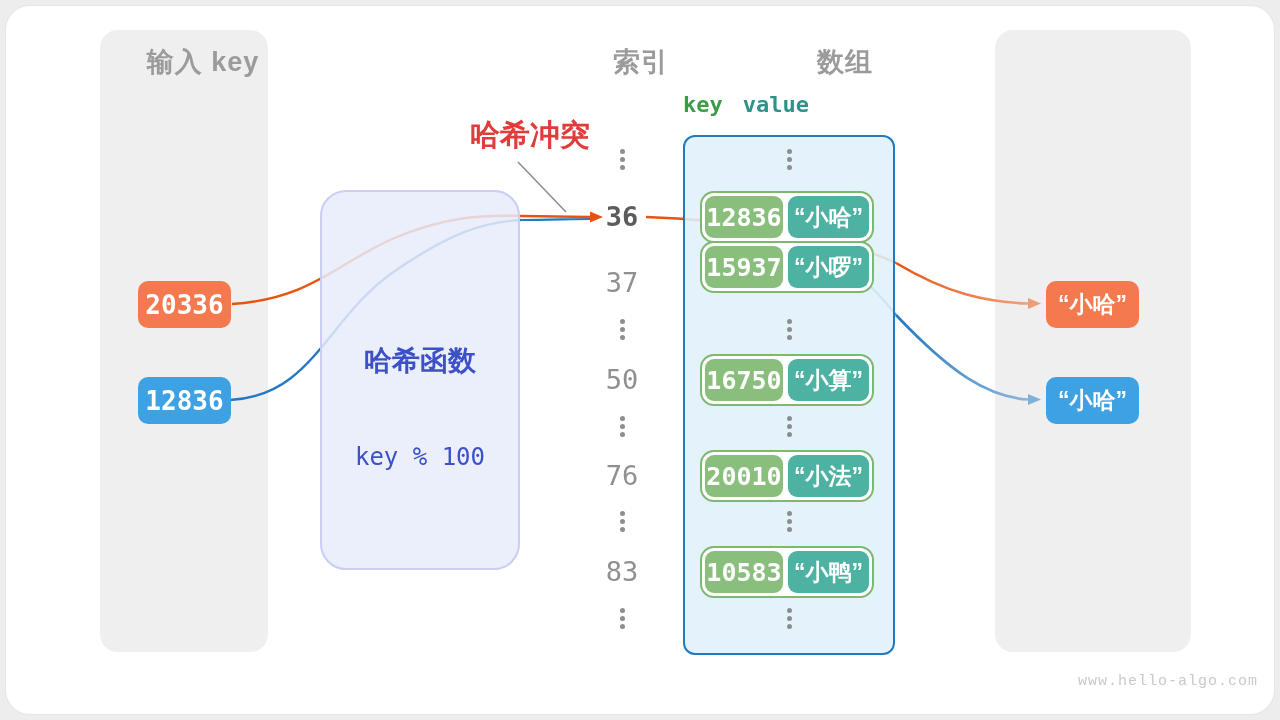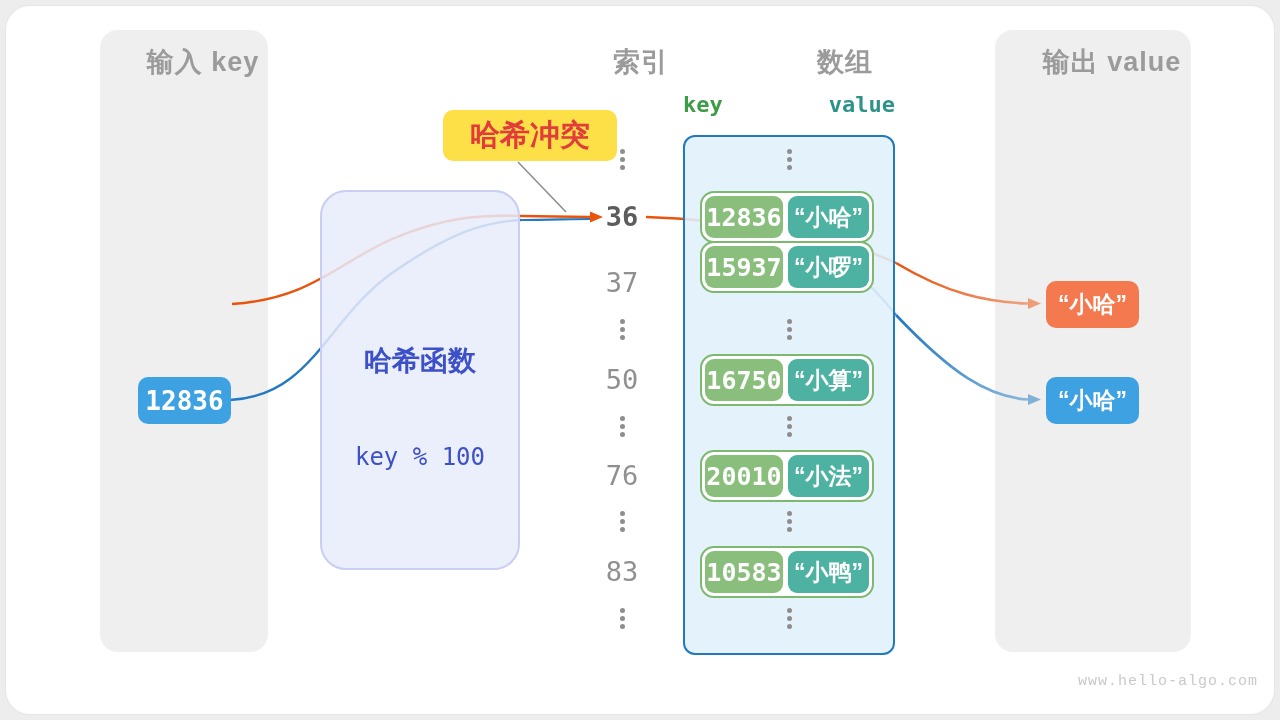--- a/index.html
+++ b/index.html
@@ -18,35 +18,35 @@
   svg.over  { z-index:4; }
 
   .hdr { position:absolute; top:44px; font-size:27px; font-weight:bold; color:#9b9b9b;
          text-align:center; letter-spacing:1px; z-index:3;margin-left:19px; }
   .hdr-input  { left:100px; width:168px; }
   .hdr-index  { left:570px; width:104px; }
   .hdr-array  { left:720px; width:212px; }
   .hdr-output { left:995px; width:196px; }
 
   .kv-header { position:absolute; left:683px; top:92px; width:212px; display:flex;
-               justify-content:space-between; z-index:3;
+               justify-content:flex-start; gap:20px; z-index:3;
                font-family:"DejaVu Sans Mono","Liberation Mono",monospace; font-size:22px; font-weight:bold; }
   .kv-header .k { color:#3e9b47; }
   .kv-header .v { color:#2d938a; }
 
   .hashbox { position:absolute; left:320px; top:190px; width:200px; height:380px;
              background:rgba(232,235,250,0.85); border:2px solid #c9cef2; border-radius:26px;
              z-index:3; display:flex; flex-direction:column; align-items:center;
              justify-content:flex-start; padding-top:150px; gap:24px; }
   .hashbox .name { font-size:28px; font-weight:600; color:#3c50c8; }
   .hashbox .formula { font-family:"DejaVu Sans Mono","Liberation Mono",monospace;
                       font-size:24px; color:#3c50c8;margin-top:39px; }
 
   .collision { position:absolute; left:443px; top:110px; width:174px; height:51px;
-               background:#fde047; border-radius:10px; z-index:3;
+               background:#ffffff; border-radius:10px; z-index:3;
                display:flex; align-items:center; justify-content:center;
                font-size:30px; font-weight:bold; color:#e23b3b; }
 
   .idx { position:absolute; left:570px; width:104px; height:34px; line-height:34px;
          text-align:center; z-index:3;
          font-family:"DejaVu Sans Mono","Liberation Mono",monospace;
          font-size:27px; color:#909090; }
   .idx.hl { font-weight:bold; color:#5c5c5c; }
 
   .dots { position:absolute; width:104px; display:flex; flex-direction:column;
@@ -92,34 +92,34 @@
   <svg class="layer under" viewBox="0 0 1280 720">
     <path d="M232 304 C310 299, 336 264, 392 239 C446 216, 482 215, 521 216" fill="none" stroke="#e8540e" stroke-width="2.4"></path>
     <path d="M230 400 C312 396, 326 320, 392 273 C448 234, 482 222, 521 220" fill="none" stroke="#2479c2" stroke-width="2.4"></path>
     <path d="M646 217 C750 221, 840 237, 896 263" fill="none" stroke="#e8540e" stroke-width="2.4"></path>
     <path d="M775 230 C838 252, 872 284, 896 315" fill="none" stroke="#2479c2" stroke-width="2.2" opacity="0.85"></path>
   </svg>
 
   <div class="hdr hdr-input">输入 key</div>
   <div class="hdr hdr-index">索引</div>
   <div class="hdr hdr-array">数组</div>
-  <div class="hdr hdr-output">输出 value</div>
 
   <div class="kv-header">
     <span class="k">key</span>
     <span class="v">value</span>
   </div>
 
   <div class="hashbox">
     <div class="name">哈希函数</div>
     <div class="formula">key % 100</div>
   </div>
 
   <div class="collision">哈希冲突</div>
 
+  <div class="iobox num io-orange" style="left:138px; top:281px;">20336</div>
   <div class="iobox num io-blue" style="left:138px; top:377px;">12836</div>
 
   <div class="dots" style="left:570px; top:149px;">
       <i></i>
       <i></i>
       <i></i>
     </div>
   <div class="idx hl" style="top:200px;">36</div>
   <div class="idx" style="top:266px;">37</div>
   <div class="dots" style="left:570px; top:319px;">

